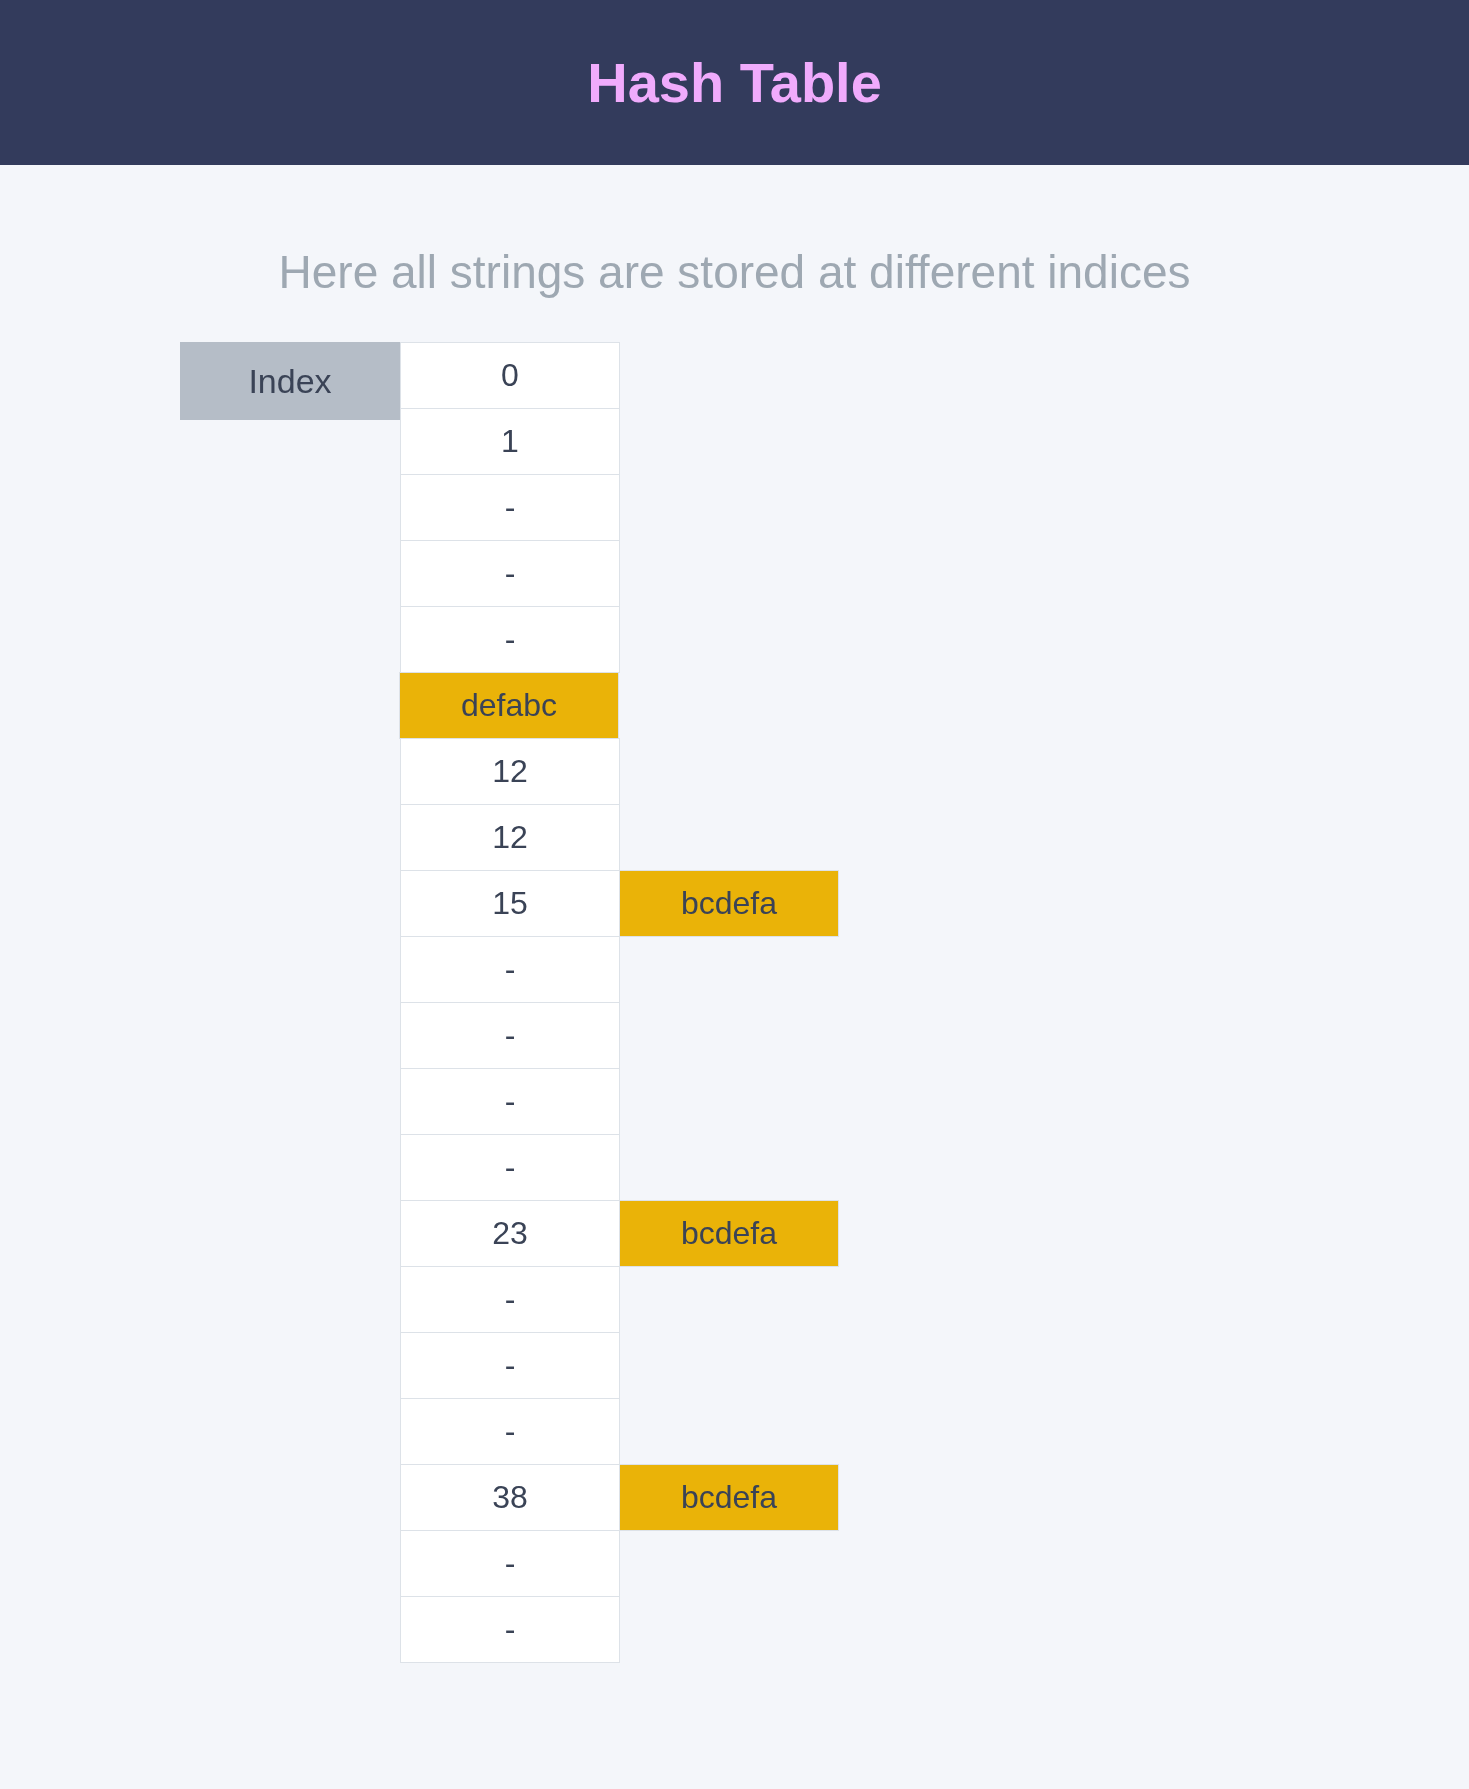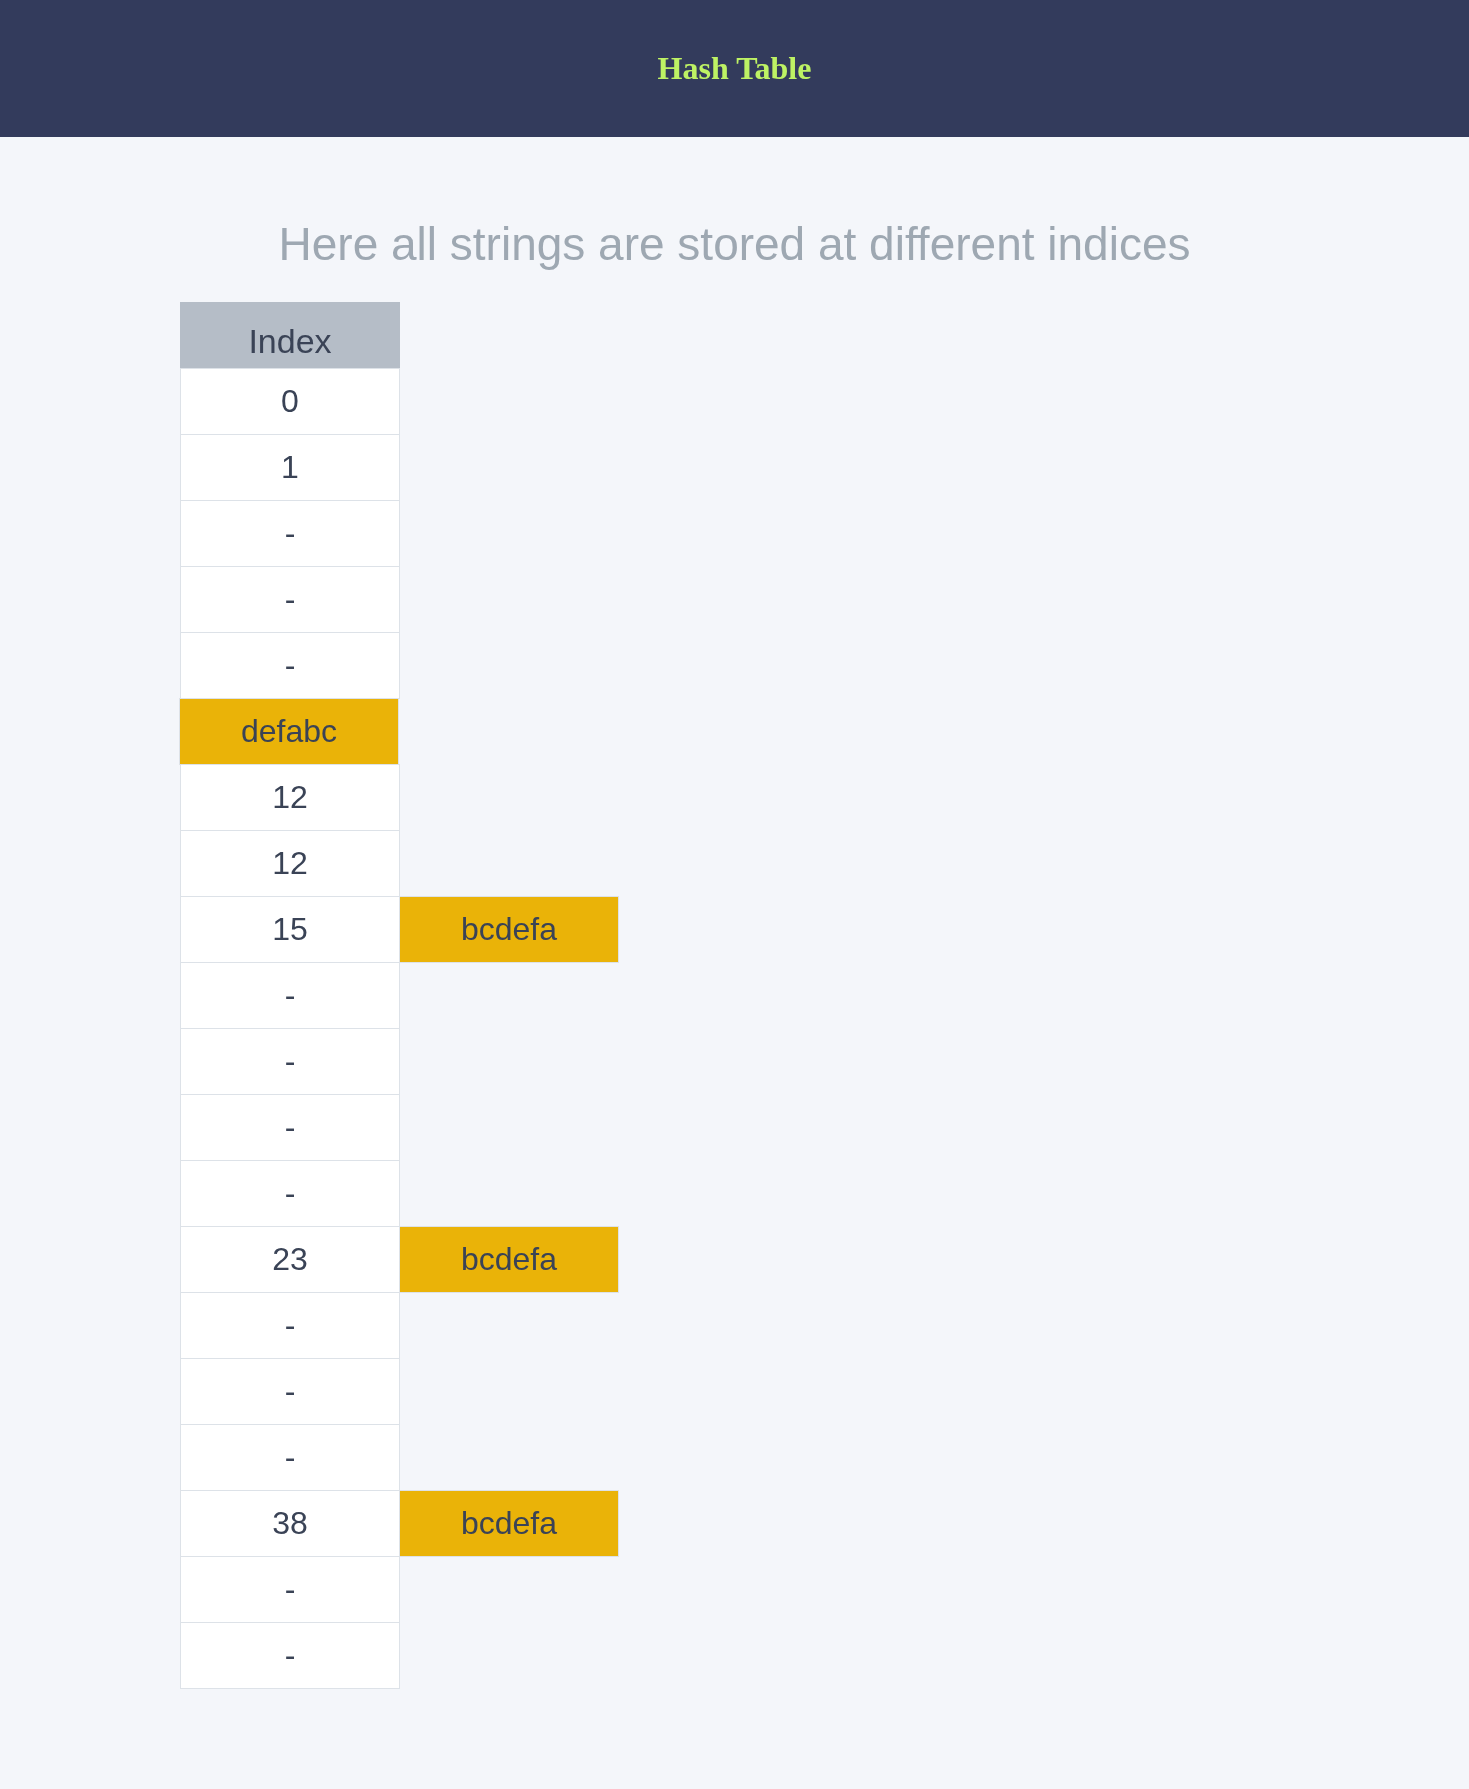--- a/index.html
+++ b/index.html
@@ -15,41 +15,40 @@
       min-height: 1789px;
     }
     
     .header {
       background-color: #333b5c;
       padding: 50px 0;
       text-align: center;
     }
     
     .header-title {
-      color: #bef264;
-      font-family: Liberation Serif, serif;
-      font-size: 32px;
+      color: #f0abfc;
+      font-family: Liberation Sans, sans-serif;
+      font-size: 56px;
       font-weight: bold;
     }
     
     .content {
       padding: 80px 180px;
     }
     
     .subtitle {
       color: #9ea8b2;
       font-size: 46px;
       font-weight: 400;
       text-align: center;
-      margin-bottom: 32px;
+      margin-bottom: 44px;
     }
     
     .table-container {
       display: flex;
-      flex-direction: column;
     }
     
     .table-row {
       display: flex;
       height: 66px;
       align-items: stretch;
     }
     
     .index-cell {
       width: 220px;

